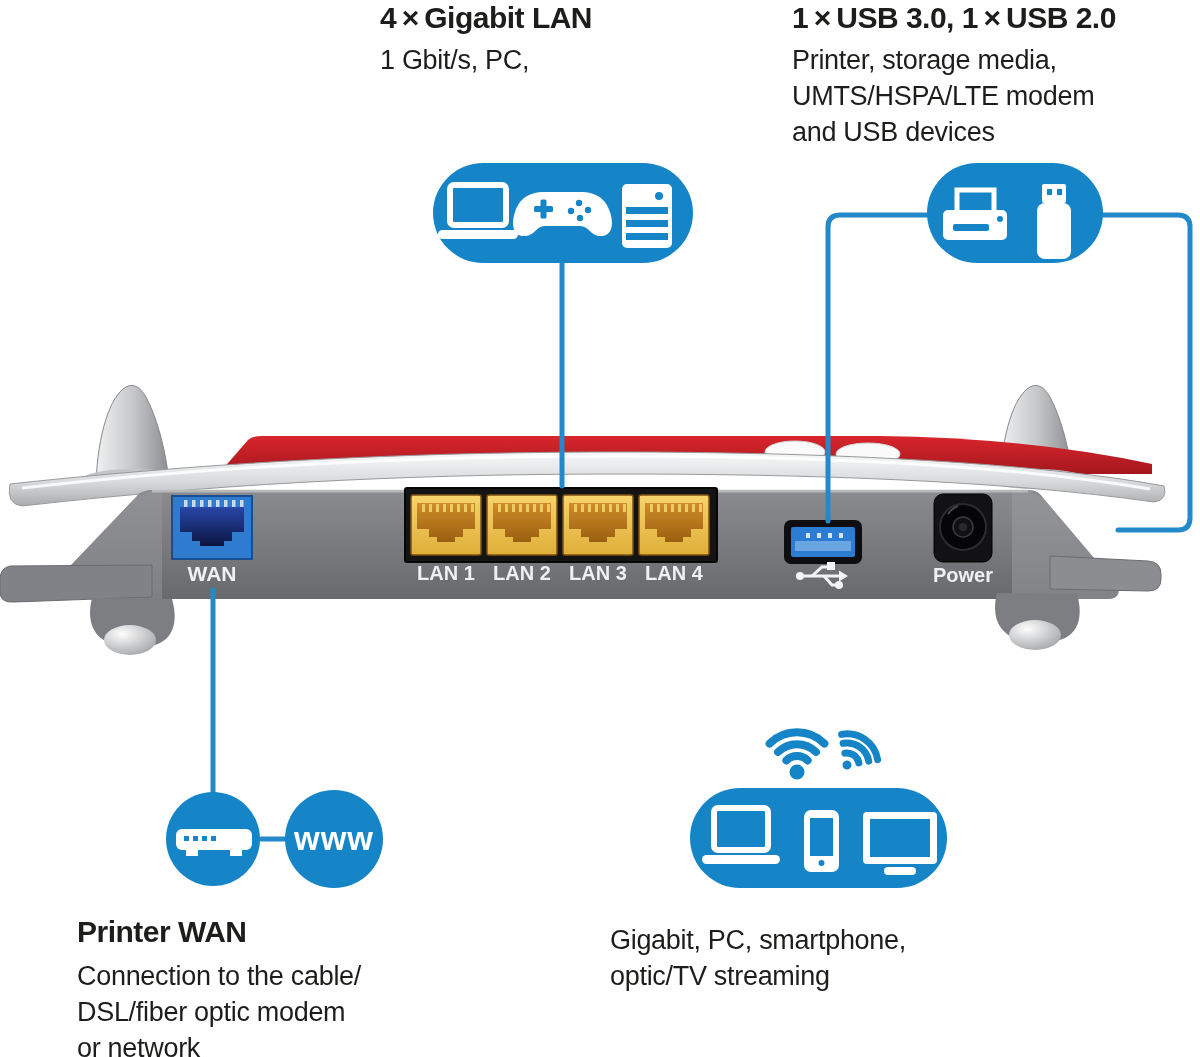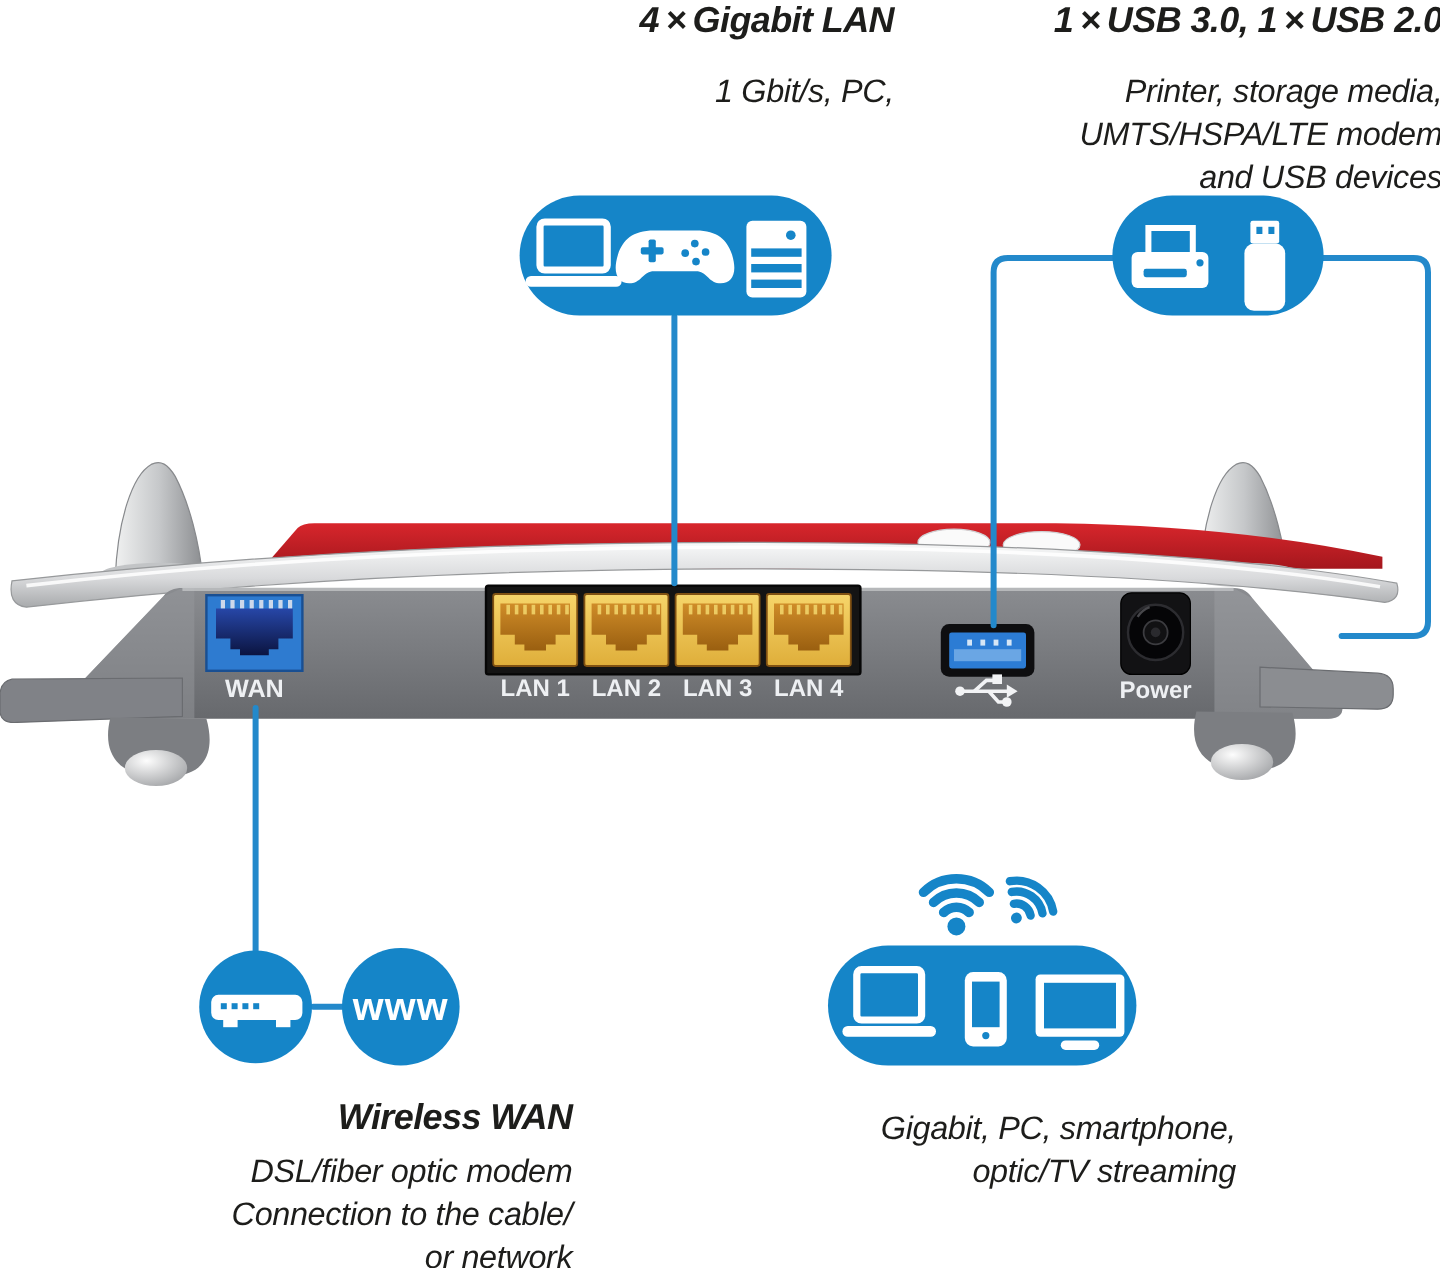--- a/index.html
+++ b/index.html
@@ -1,25 +1,25 @@
 <!DOCTYPE html>
 <html><head>
 <meta charset="utf-8">
 <style>
   html,body{margin:0;padding:0;background:#ffffff;}
   .stage{
     position:relative;width:1200px;height:1057px;background:#ffffff;
     overflow:hidden;font-family:"Liberation Sans",sans-serif;color:#1d1d1b;
   }
   .art{position:absolute;left:0;top:0;width:1200px;height:1057px;}
-  .callout{position:absolute;text-align:right;font-style:italic;}
+  .callout{position:absolute;text-align:left;}
   .callout .title{
     font-size:30px;font-weight:bold;line-height:36px;letter-spacing:-0.5px;color:#1d1d1b;
   }
-  .callout .body{margin-top:22px;}
+  .callout .body{margin-top:6px;}
   .callout .line{font-size:27px;line-height:36px;letter-spacing:-0.3px;color:#1d1d1b;}
   .callout.bottom .body{margin-top:8px;}
 </style>
 </head>
 <body>
 
 <div class="stage">
 
   <div class="callout" style="left:380px;top:0px;width:365px;">
     <div class="title">4 × Gigabit LAN</div>
@@ -31,24 +31,24 @@
   <div class="callout" style="left:792px;top:0px;width:410px;">
     <div class="title">1 × USB 3.0, 1 × USB 2.0</div>
     <div class="body">
       <div class="line">Printer, storage media,</div>
       <div class="line">UMTS/HSPA/LTE modem</div>
       <div class="line">and USB devices</div>
     </div>
   </div>
 
   <div class="callout bottom" style="left:77px;top:914px;width:400px;">
-    <div class="title">Wireless WAN</div>
+    <div class="title">Printer WAN</div>
     <div class="body">
+      <div class="line">Connection to the cable/</div>
       <div class="line">DSL/fiber optic modem</div>
-      <div class="line">Connection to the cable/</div>
       <div class="line">or network</div>
     </div>
   </div>
 
   <div class="callout bottom" style="left:610px;top:914px;width:420px;">
     <div class="body">
       <div class="line">Gigabit, PC, smartphone,</div>
       <div class="line">optic/TV streaming</div>
     </div>
   </div>

